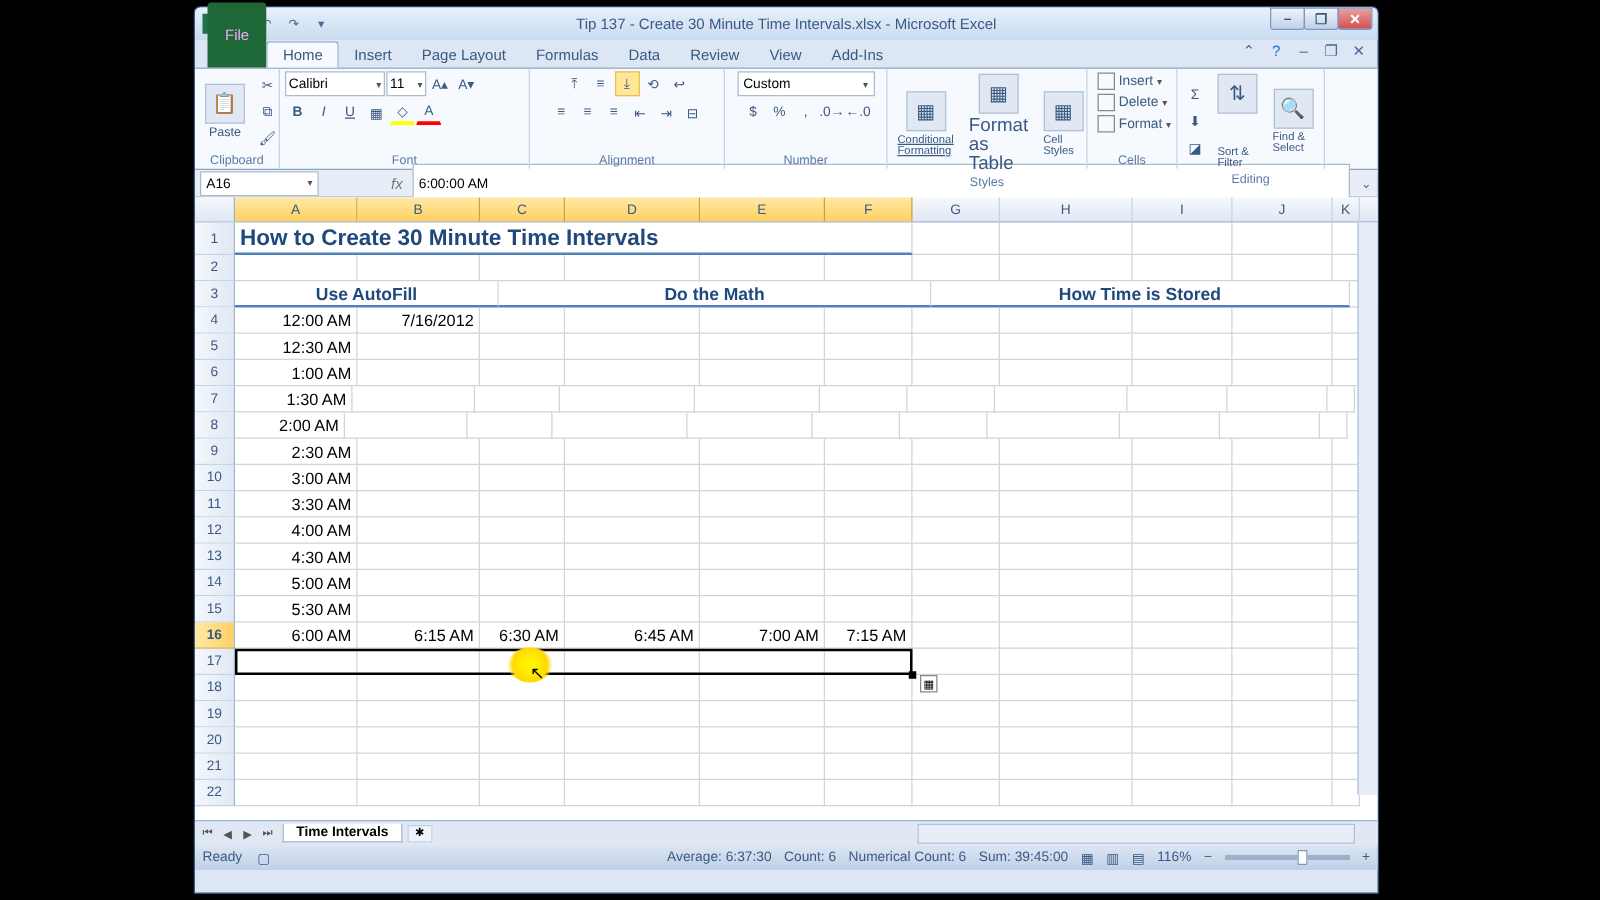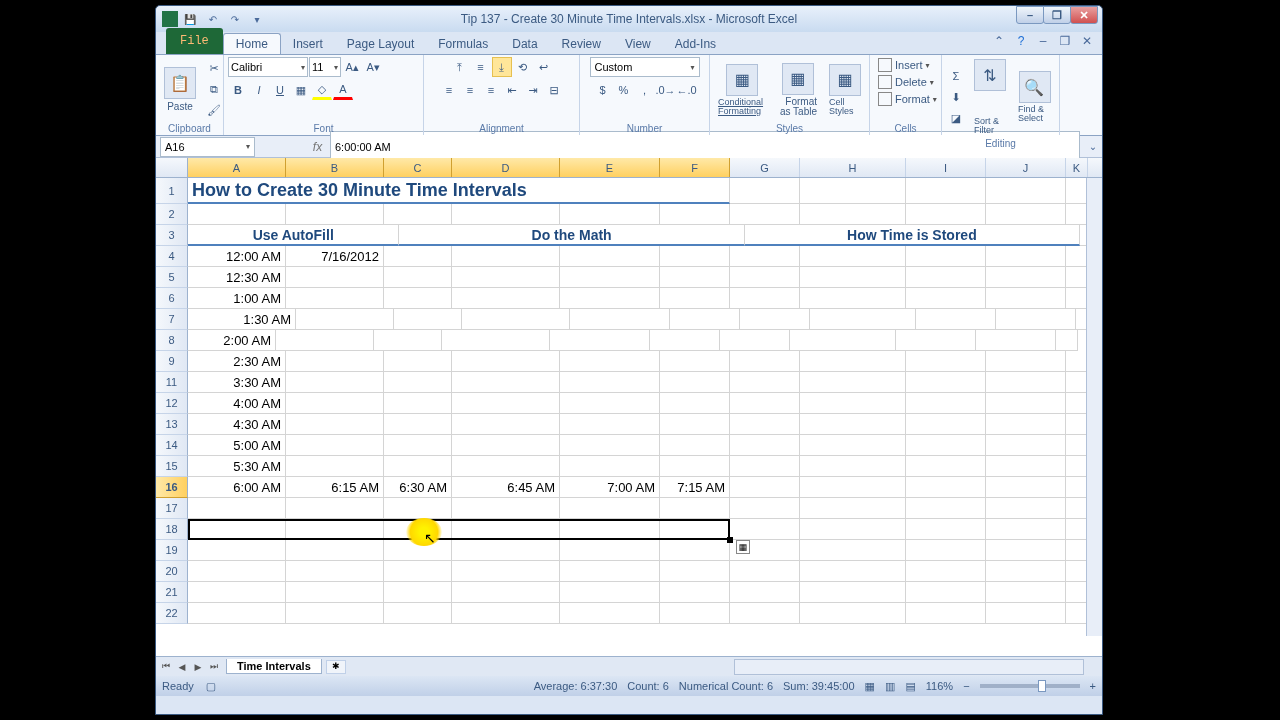--- a/index.html
+++ b/index.html
@@ -8,21 +8,21 @@
 .titlebar { height: 26px; background: linear-gradient(#e8f0fb, #c9dbf0); display: flex; align-items: center; position: relative; border-radius: 5px 5px 0 0; }
 .title-qat { display: flex; align-items: center; gap: 4px; padding: 0 6px; }
 .title-icon { width: 16px; height: 16px; background: #217346; display: inline-block; }
 .qat-btn { width: 18px; height: 18px; display: inline-flex; align-items: center; justify-content: center; font-size: 10px; color: #4a6a9a; }
 .title-text { position: absolute; left: 50%; transform: translateX(-50%); font-size: 12px; color: #3b5a82; }
 .win-controls { position: absolute; right: 4px; top: 0; display: flex; }
 .win-btn { width: 28px; height: 18px; background: linear-gradient(#f0f5fb,#c0d0e8); border: 1px solid #7a98c0; border-radius: 0 0 3px 3px; display: flex; align-items: center; justify-content: center; font-size: 11px; font-weight: bold; color: #3b5a82; margin-left: -1px; }
 .win-btn.close { background: linear-gradient(#e9a0a0,#d05050); color: #fff; }
 .ribbon-tabs { height: 22px; display: flex; align-items: flex-end; padding-left: 10px; position: relative; }
 .rtab { padding: 3px 12px; font-size: 12px; color: #3b5a82; cursor: pointer; }
-.rtab.file { background: #1e6837; color: #fdba74; border-radius: 3px 3px 0 0; padding: 6px 14px; font-family: Liberation Mono, monospace; }
+.rtab.file { background: #1e6837; color: #f0abfc; border-radius: 3px 3px 0 0; padding: 19px 14px; }
 .rtab.active { background: #f6f9fd; border: 1px solid #8ba3c4; border-bottom: none; border-radius: 3px 3px 0 0; color: #3b5a82; }
 .ribbon-right { position: absolute; right: 6px; top: 0; display: flex; gap: 4px; align-items: center; }
 .ribbon-right .qat-btn { font-size: 12px; }
 .ribbon { height: 82px; background: #f6f9fd; border-top: 1px solid #8ba3c4; border-bottom: 1px solid #8ba3c4; display: flex; }
 .rgroup { border-right: 1px solid #c6d4e8; display: flex; flex-direction: column; justify-content: space-between; padding: 2px 4px 0; position: relative; }
 .rgroup-label { font-size: 10px; color: #5a7aa8; text-align: center; padding: 1px 0; }
 .rgroup-body { display: flex; gap: 4px; flex: 1; align-items: center; }
 .big-btn { display: flex; flex-direction: column; align-items: center; gap: 2px; padding: 2px 4px; font-size: 10px; color: #3b5a82; }
 .big-icon { width: 32px; height: 32px; background: #e0e8f4; border: 1px solid #b0c0d8; display: flex; align-items: center; justify-content: center; font-size: 16px; }
 .small-btn { width: 20px; height: 20px; display: flex; align-items: center; justify-content: center; font-size: 11px; color: #3b5a82; border: 1px solid transparent; }
@@ -194,21 +194,21 @@
     </div>
 
     <div class="rgroup" style="width:160px;">
       <div class="rgroup-body">
         <div class="big-btn">
             <div class="big-icon">▦</div>
             <span style="font-size:9px;line-height:1;text-decoration:underline;">Conditional Formatting</span>
           </div>
         <div class="big-btn">
             <div class="big-icon">▦</div>
-            <span style="font-size:10px;line-height:1;text-align:right;">Format as Table</span>
+            <span style="font-size:15px;line-height:1;">Format as Table</span>
           </div>
         <div class="big-btn">
             <div class="big-icon">▦</div>
             <span style="font-size:9px;line-height:1;">Cell Styles</span>
           </div>
       </div>
       <div class="rgroup-label">Styles</div>
     </div>
 
     <div class="rgroup" style="width:72px;">
@@ -350,21 +350,21 @@
           <div class="cell" style="width: 100px;"></div>
           <div class="cell" style="width: 70px;"></div>
           <div class="cell" style="width: 70px;"></div>
           <div class="cell" style="width: 106px;"></div>
           <div class="cell" style="width: 80px;"></div>
           <div class="cell" style="width: 80px;"></div>
           <div class="cell" style="width: 22px;"></div>
         </div>
         <div class="row r7">
           <div class="rh">7</div>
-          <div class="cell" style="width: 108px;">1:30 AM</div>
+          <div class="cell" style="width: 94px;">1:30 AM</div>
           <div class="cell" style="width: 98px;"></div>
           <div class="cell" style="width: 68px;"></div>
           <div class="cell" style="width: 108px;"></div>
           <div class="cell" style="width: 100px;"></div>
           <div class="cell" style="width: 70px;"></div>
           <div class="cell" style="width: 70px;"></div>
           <div class="cell" style="width: 106px;"></div>
           <div class="cell" style="width: 80px;"></div>
           <div class="cell" style="width: 80px;"></div>
           <div class="cell" style="width: 22px;"></div>
@@ -379,20 +379,34 @@
           <div class="cell" style="width: 70px;"></div>
           <div class="cell" style="width: 70px;"></div>
           <div class="cell" style="width: 106px;"></div>
           <div class="cell" style="width: 80px;"></div>
           <div class="cell" style="width: 80px;"></div>
           <div class="cell" style="width: 22px;"></div>
         </div>
         <div class="row r9">
           <div class="rh">9</div>
           <div class="cell" style="width: 98px;">2:30 AM</div>
+          <div class="cell" style="width: 98px;"></div>
+          <div class="cell" style="width: 68px;"></div>
+          <div class="cell" style="width: 108px;"></div>
+          <div class="cell" style="width: 100px;"></div>
+          <div class="cell" style="width: 70px;"></div>
+          <div class="cell" style="width: 70px;"></div>
+          <div class="cell" style="width: 106px;"></div>
+          <div class="cell" style="width: 80px;"></div>
+          <div class="cell" style="width: 80px;"></div>
+          <div class="cell" style="width: 22px;"></div>
+        </div>
+        <div class="row r10">
+          <div class="rh">10</div>
+          <div class="cell" style="width: 98px;">3:00 AM</div>
           <div class="cell" style="width: 98px;"></div>
           <div class="cell" style="width: 68px;"></div>
           <div class="cell" style="width: 108px;"></div>
           <div class="cell" style="width: 100px;"></div>
           <div class="cell" style="width: 70px;"></div>
           <div class="cell" style="width: 70px;"></div>
           <div class="cell" style="width: 106px;"></div>
           <div class="cell" style="width: 80px;"></div>
           <div class="cell" style="width: 80px;"></div>
           <div class="cell" style="width: 22px;"></div>

